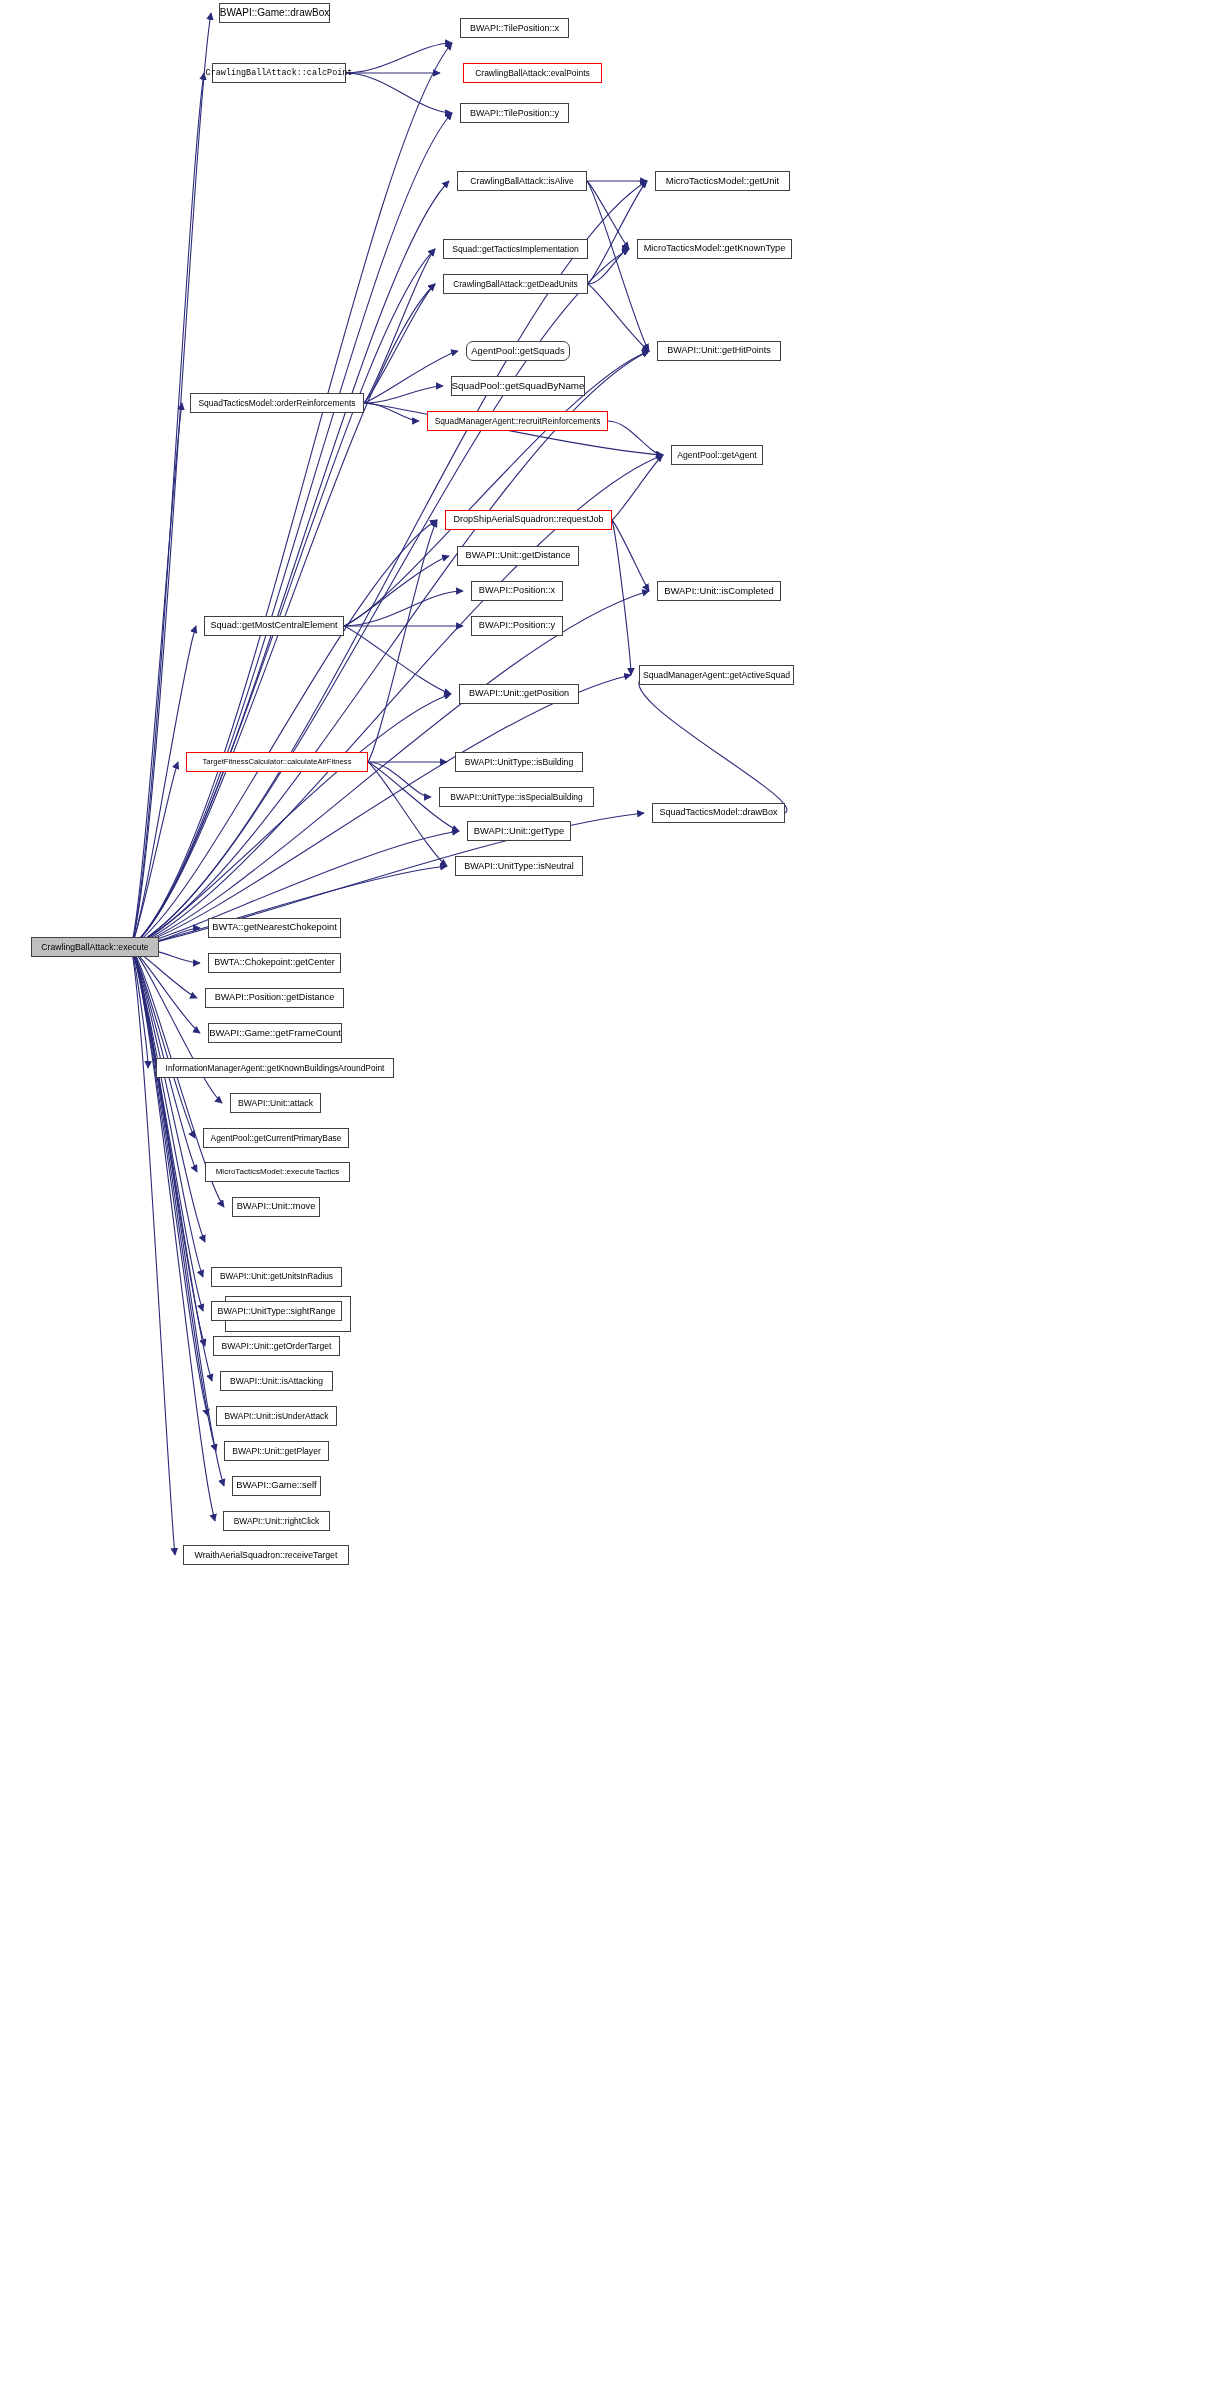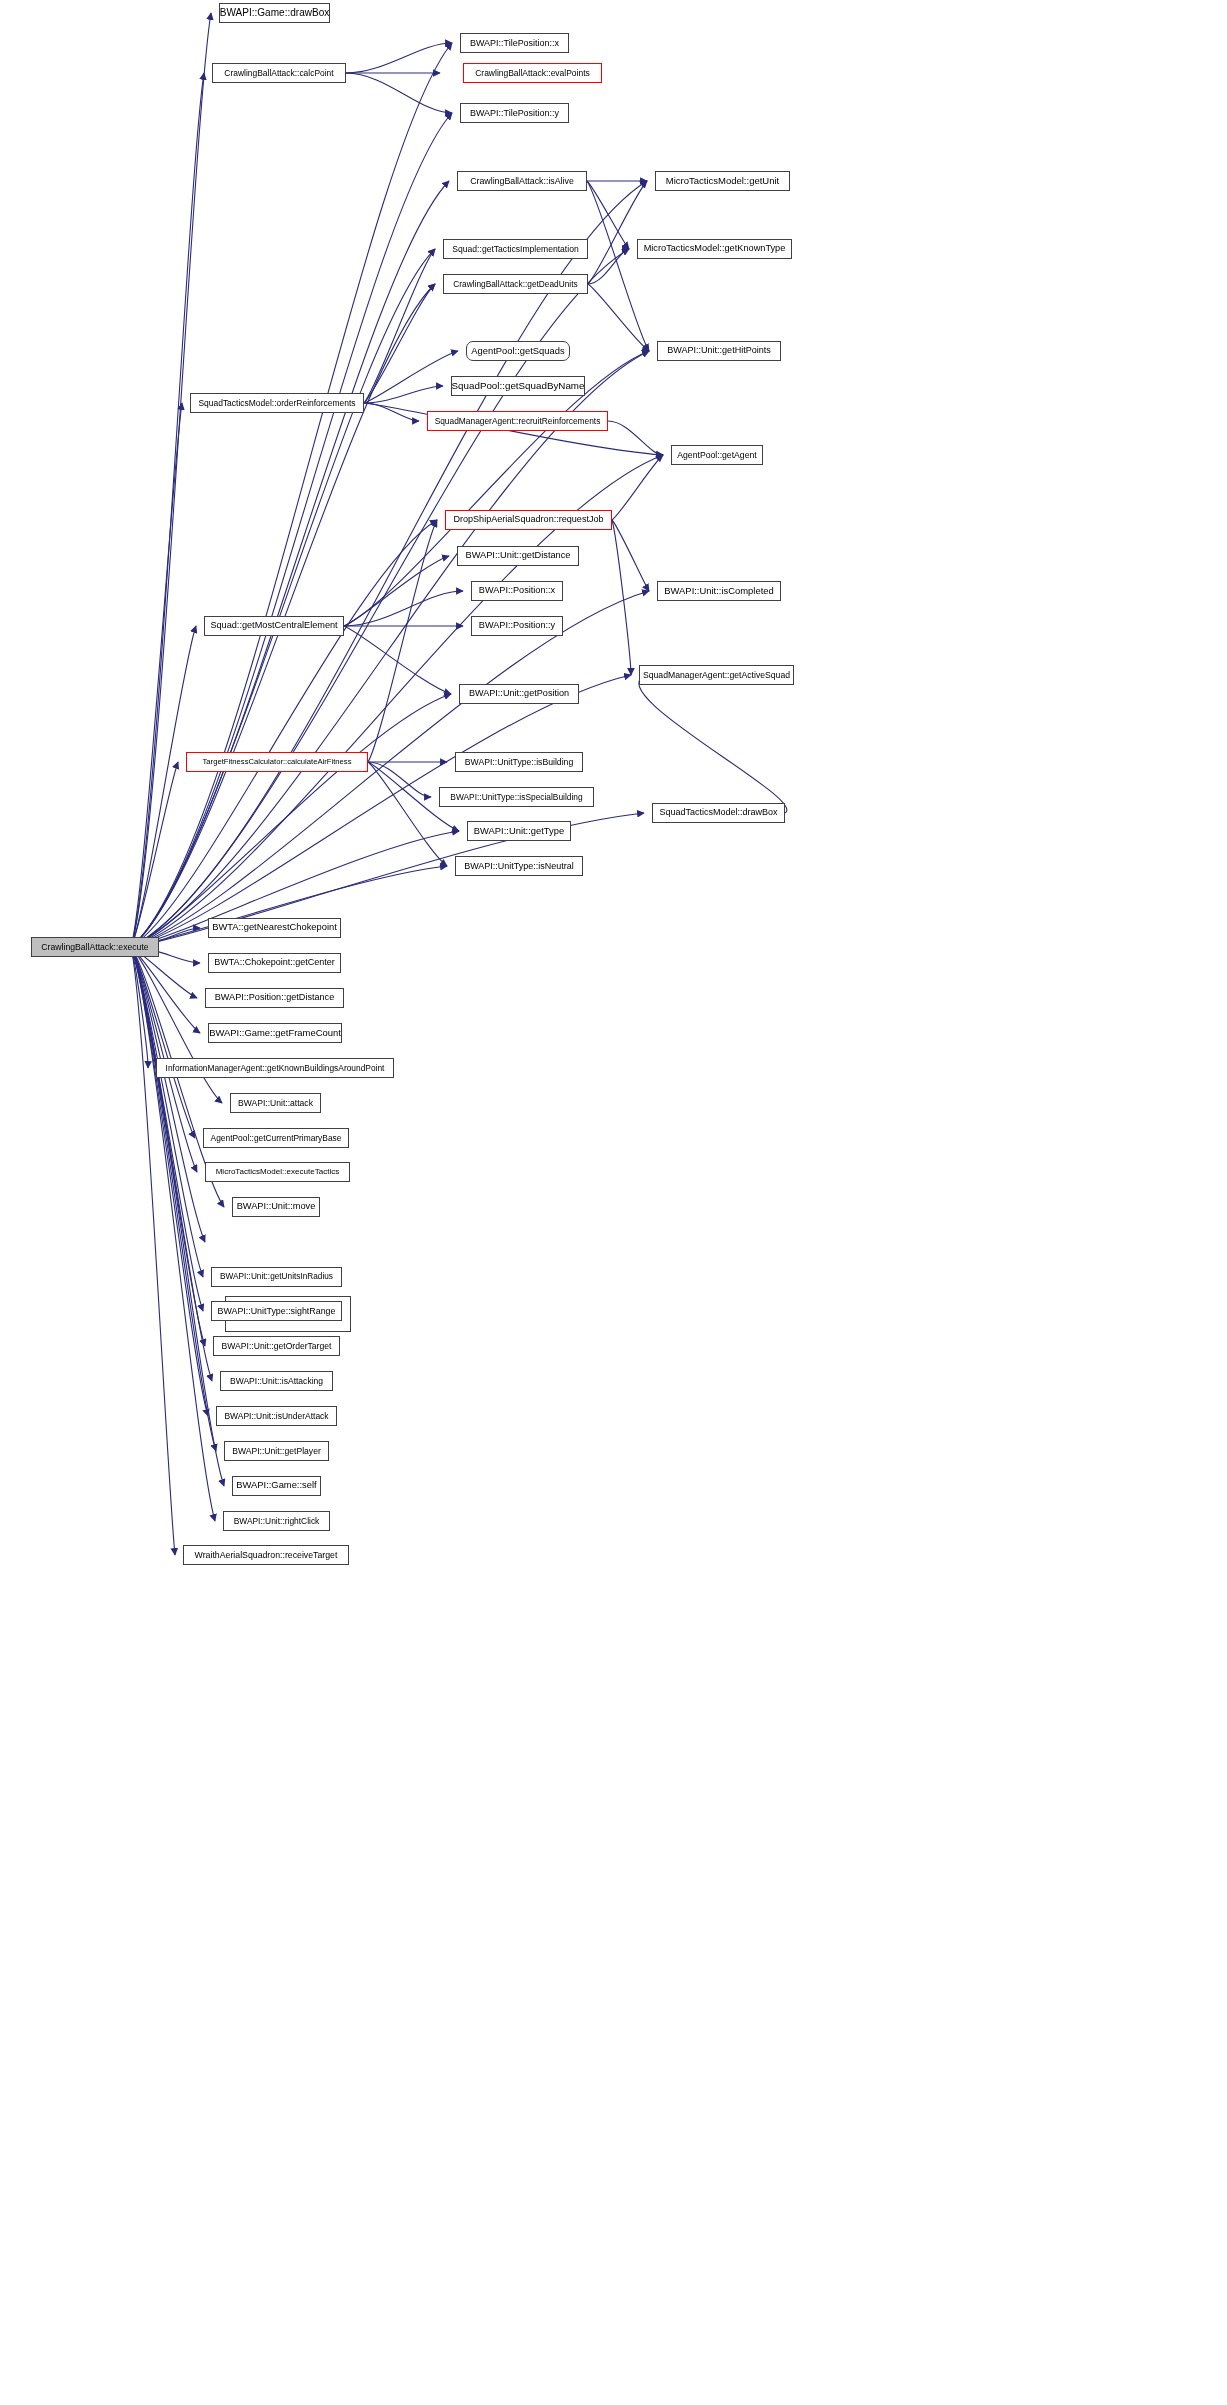--- a/index.html
+++ b/index.html
@@ -123,25 +123,25 @@
         <path d="M 368 762 C 383.05751923076923 768.9, 437.3 822.72, 459 831" fill="none" stroke="#2a2a7a" stroke-width="1.1" marker-end="url(#arrow)"></path>
         <path d="M 368 762 C 381.8765 772.4, 428.9 853.52, 447 866" fill="none" stroke="#2a2a7a" stroke-width="1.1" marker-end="url(#arrow)"></path>
         <path d="M 368 762 C 382.52930769230767 737.8, 421.9 549.04, 437 520" fill="none" stroke="#2a2a7a" stroke-width="1.1" marker-end="url(#arrow)"></path>
         <path d="M 785 813 C 809.3370769230769 799.2, 595.2 691.56, 647 675" fill="none" stroke="#2a2a7a" stroke-width="1.1" marker-end="url(#arrow)"></path>
       </g>
   </svg>
   <div id="node-layer">
       <div class="node" style="left: 219px; top: 3px; width: 111px; height: 20px;">
         <span style="font-size: 10.0625px;">BWAPI::Game::drawBox</span>
       </div>
-      <div class="node" style="left: 460px; top: 33px; width: 109px; height: 20px;">
+      <div class="node" style="left: 460px; top: 18px; width: 109px; height: 20px;">
         <span style="font-size: 8.97348px;">BWAPI::TilePosition::x</span>
       </div>
       <div class="node" style="left: 212px; top: 63px; width: 134px; height: 20px;">
-        <span style="font-size: 8.45977px;">CrawlingBallAttack::calcPoint</span>
+        <span style="font-size: 8.45977px; font-family: Liberation Mono, monospace;">CrawlingBallAttack::calcPoint</span>
       </div>
       <div class="node hl" style="left: 463px; top: 63px; width: 139px; height: 20px;">
         <span style="font-size: 8.49722px;">CrawlingBallAttack::evalPoints</span>
       </div>
       <div class="node" style="left: 460px; top: 103px; width: 109px; height: 20px;">
         <span style="font-size: 8.97348px;">BWAPI::TilePosition::y</span>
       </div>
       <div class="node" style="left: 457px; top: 171px; width: 130px; height: 20px;">
         <span style="font-size: 8.80247px;">CrawlingBallAttack::isAlive</span>
       </div>

